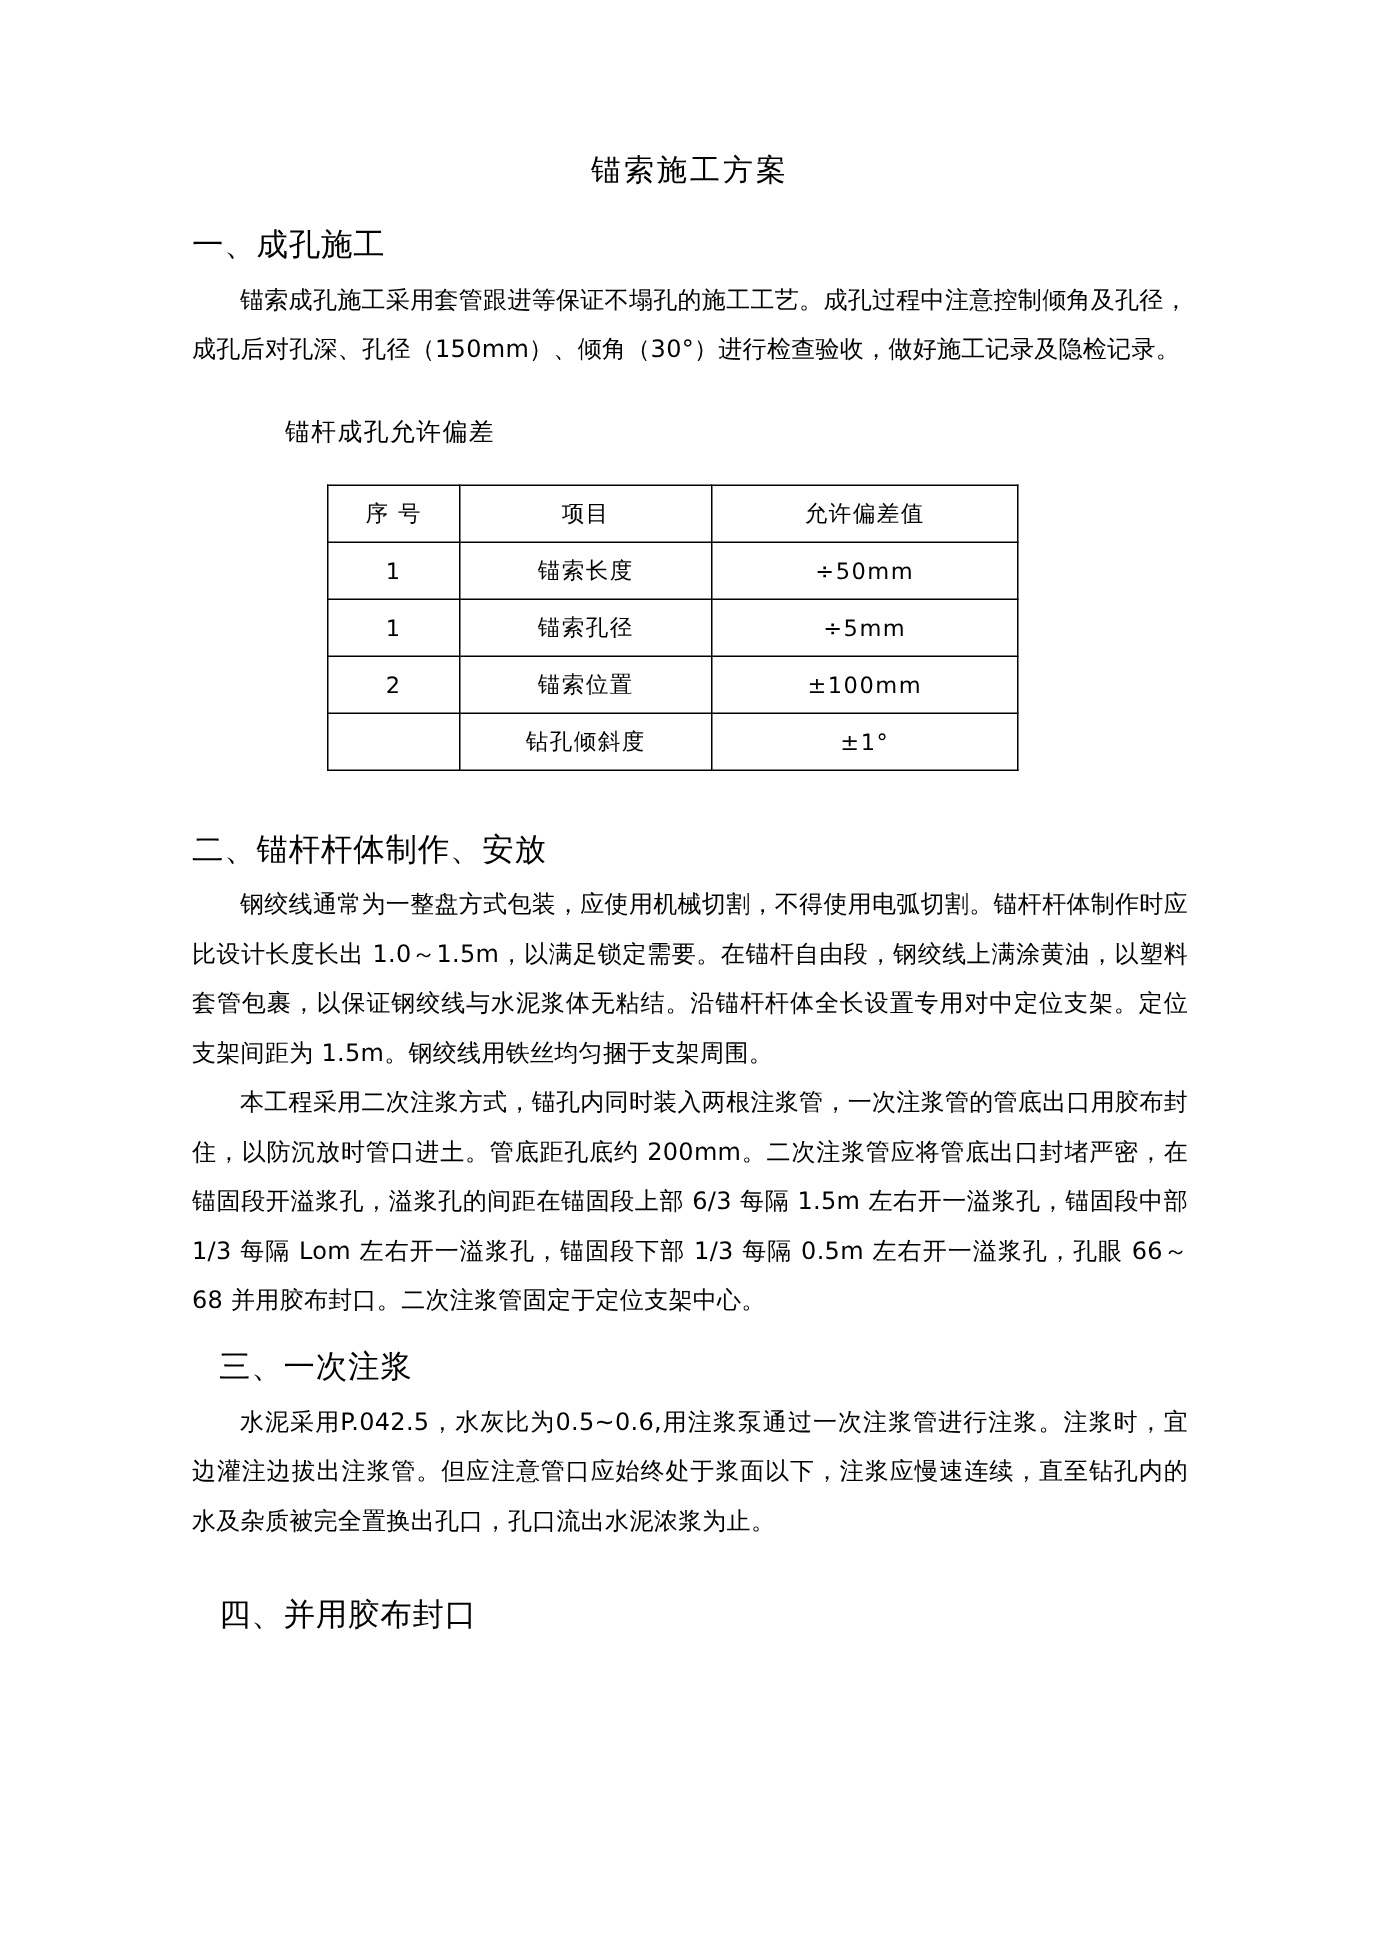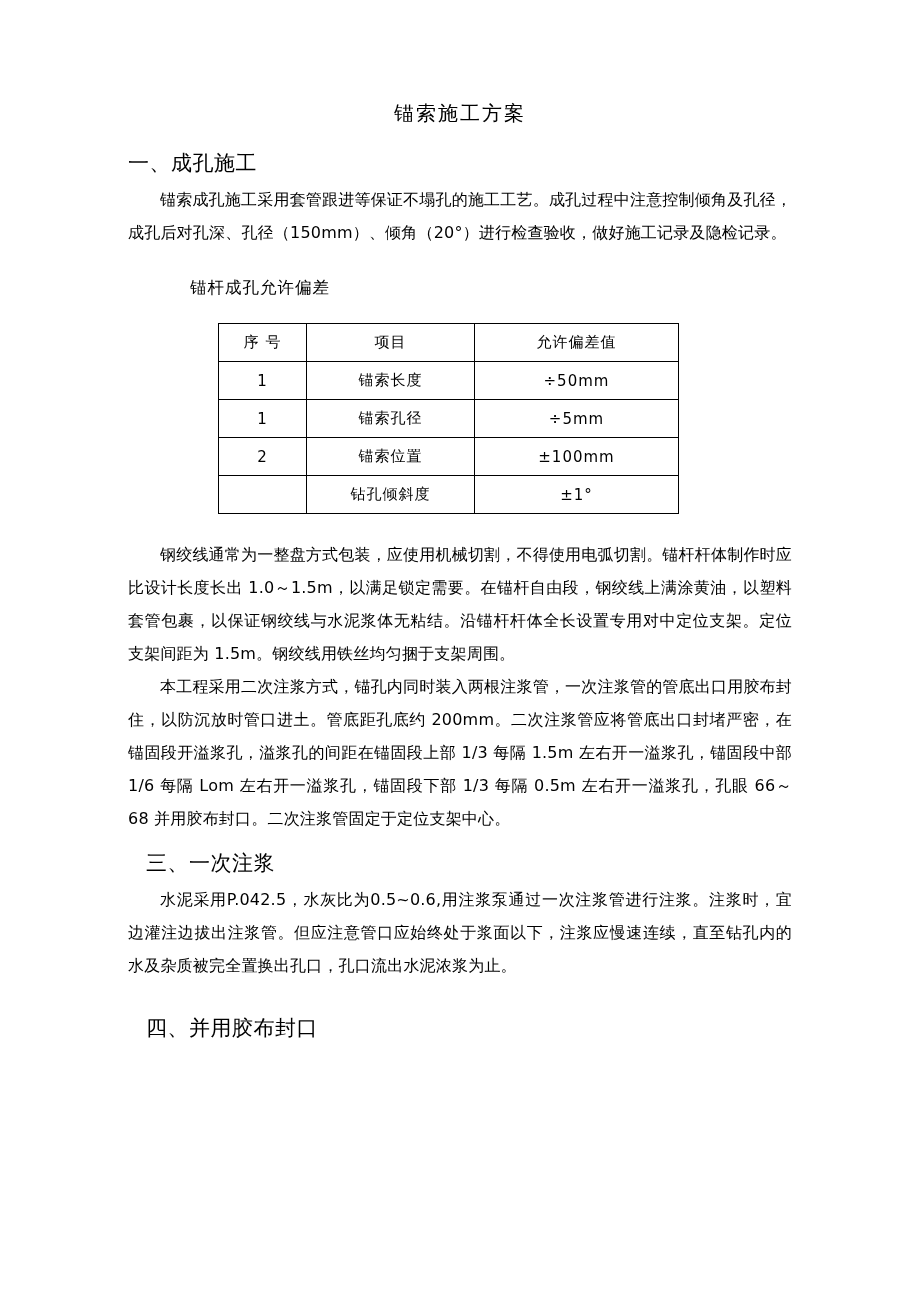--- a/index.html
+++ b/index.html
@@ -78,21 +78,21 @@
   .gap-after-table { height: 24px; }
 </style>
 </head>
 <body>
 
 <div class="page">
 
   <h1 class="doc-title">锚索施工方案</h1>
 
   <div class="section-heading">一、成孔施工</div>
-  <p class="body-text">锚索成孔施工采用套管跟进等保证不塌孔的施工工艺。成孔过程中注意控制倾角及孔径，成孔后对孔深、孔径（150mm）、倾角（20°）进行检查验收，做好施工记录及隐检记录。</p>
+  <p class="body-text">锚索成孔施工采用套管跟进等保证不塌孔的施工工艺。成孔过程中注意控制倾角及孔径，成孔后对孔深、孔径（150mm）、倾角（30°）进行检查验收，做好施工记录及隐检记录。</p>
 
   <div class="spacer-sm"></div>
 
   <div class="table-caption">锚杆成孔允许偏差</div>
 
   <table class="tolerance">
     <colgroup>
       <col class="c1">
         <col class="c2">
         <col class="c3">
@@ -123,22 +123,23 @@
       <tr>
         <td></td>
         <td>钻孔倾斜度</td>
         <td>±1°</td>
       </tr>
     </tbody>
   </table>
 
   <div class="gap-after-table"></div>
 
+  <div class="section-heading">二、锚杆杆体制作、安放</div>
   <p class="body-text">钢绞线通常为一整盘方式包装，应使用机械切割，不得使用电弧切割。锚杆杆体制作时应比设计长度长出 1.0～1.5m，以满足锁定需要。在锚杆自由段，钢绞线上满涂黄油，以塑料套管包裹，以保证钢绞线与水泥浆体无粘结。沿锚杆杆体全长设置专用对中定位支架。定位支架间距为 1.5m。钢绞线用铁丝均匀捆于支架周围。</p>
-  <p class="body-text">本工程采用二次注浆方式，锚孔内同时装入两根注浆管，一次注浆管的管底出口用胶布封住，以防沉放时管口进土。管底距孔底约 200mm。二次注浆管应将管底出口封堵严密，在锚固段开溢浆孔，溢浆孔的间距在锚固段上部 1/3 每隔 1.5m 左右开一溢浆孔，锚固段中部 1/6 每隔 Lom 左右开一溢浆孔，锚固段下部 1/3 每隔 0.5m 左右开一溢浆孔，孔眼 66～68 并用胶布封口。二次注浆管固定于定位支架中心。</p>
+  <p class="body-text">本工程采用二次注浆方式，锚孔内同时装入两根注浆管，一次注浆管的管底出口用胶布封住，以防沉放时管口进土。管底距孔底约 200mm。二次注浆管应将管底出口封堵严密，在锚固段开溢浆孔，溢浆孔的间距在锚固段上部 6/3 每隔 1.5m 左右开一溢浆孔，锚固段中部 1/3 每隔 Lom 左右开一溢浆孔，锚固段下部 1/3 每隔 0.5m 左右开一溢浆孔，孔眼 66～68 并用胶布封口。二次注浆管固定于定位支架中心。</p>
 
   <div class="section-heading indent1">三、一次注浆</div>
   <p class="body-text">水泥采用P.042.5，水灰比为0.5~0.6,用注浆泵通过一次注浆管进行注浆。注浆时，宜边灌注边拔出注浆管。但应注意管口应始终处于浆面以下，注浆应慢速连续，直至钻孔内的水及杂质被完全置换出孔口，孔口流出水泥浓浆为止。</p>
 
   <div class="spacer-md"></div>
 
   <div class="section-heading indent1">四、并用胶布封口</div>
 
 </div>
 

